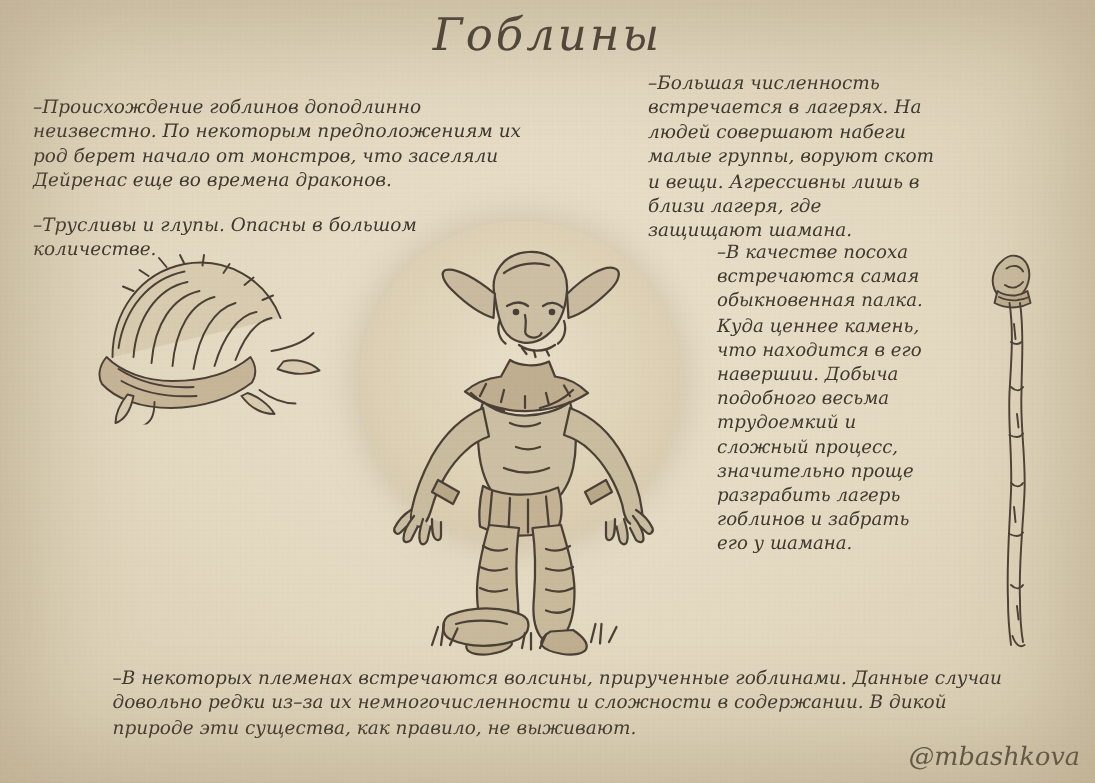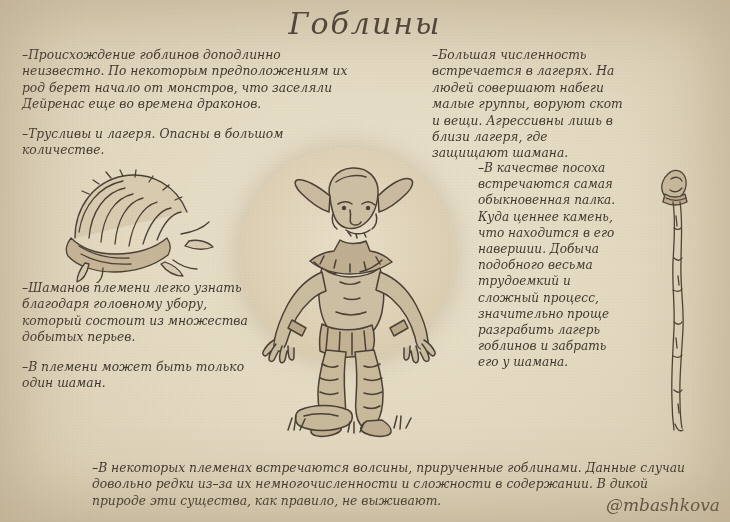--- a/index.html
+++ b/index.html
@@ -54,24 +54,24 @@
     position: absolute;
     font-style: italic;
     font-size: 12.3px;
     line-height: 16.4px;
     color: #3f382f;
     text-align: left;
   }
   .col-text p {
     margin: 0 0 13px 0;
   }
-  .left-col  { left: 22px;  top: 47px;  width: 330px; }
+  .left-col  { left: 22px;  top: 63px;  width: 330px; }
   .right-col { left: 390px; top: 47px;  width: 195px; margin-left: 42px; }
   .right-col2{ left: 478px; top: 160px; width: 138px; font-size: 12.1px; line-height: 16.2px;}
-  .bottom-col{ left: 92px;  top: 444px; width: 600px; margin-top: 16px; }
+  .bottom-col{ left: 75px;  top: 444px; width: 600px; }
   .left-low  { left: 22px;  top: 280px; width: 235px; }
 
   .signature {
     position: absolute;
     right: 10px;
     bottom: 7px;
     font-style: italic;
     font-size: 17px;
     color: #5b5145;
   }
@@ -200,27 +200,23 @@
       <path d="M28 50 l1 10 M30 110 l1 9 M28 172 l1 10 M30 238 l1 9"></path>
 
       <path d="M27 258 c2 6 5 8 8 6"></path>
     </g>
   </svg>
 
   <div class="title">Гоблины</div>
 
   <div class="col-text left-col">
     <p>–Происхождение гоблинов доподлинно неизвестно. По некоторым предположениям их род берет начало от монстров, что заселяли Дейренас еще во времена драконов.</p>
-    <p>–Трусливы и лагеря. Опасны в большом количестве.</p>
-  </div>
-
-  <div class="col-text left-low">
-    <p>–Шаманов племени легко узнать благодаря головному убору, который состоит из множества добытых перьев.</p>
-    <p>–В племени может быть только один шаман.</p>
-  </div>
+    <p>–Трусливы и глупы. Опасны в большом количестве.</p>
+  </div>
+
 
   <div class="col-text right-col">
     <p>–Большая численность встречается в лагерях. На людей совершают набеги малые группы, воруют скот и вещи. Агрессивны лишь в близи лагеря, где защищают шамана.</p>
   </div>
 
   <div class="col-text right-col2">
     <p>–В качестве посоха встречаются самая обыкновенная палка. Куда ценнее камень, что находится в его навершии. Добыча подобного весьма трудоемкий и сложный процесс, значительно проще разграбить лагерь гоблинов и забрать его у шамана.</p>
   </div>
 
   <div class="col-text bottom-col">

